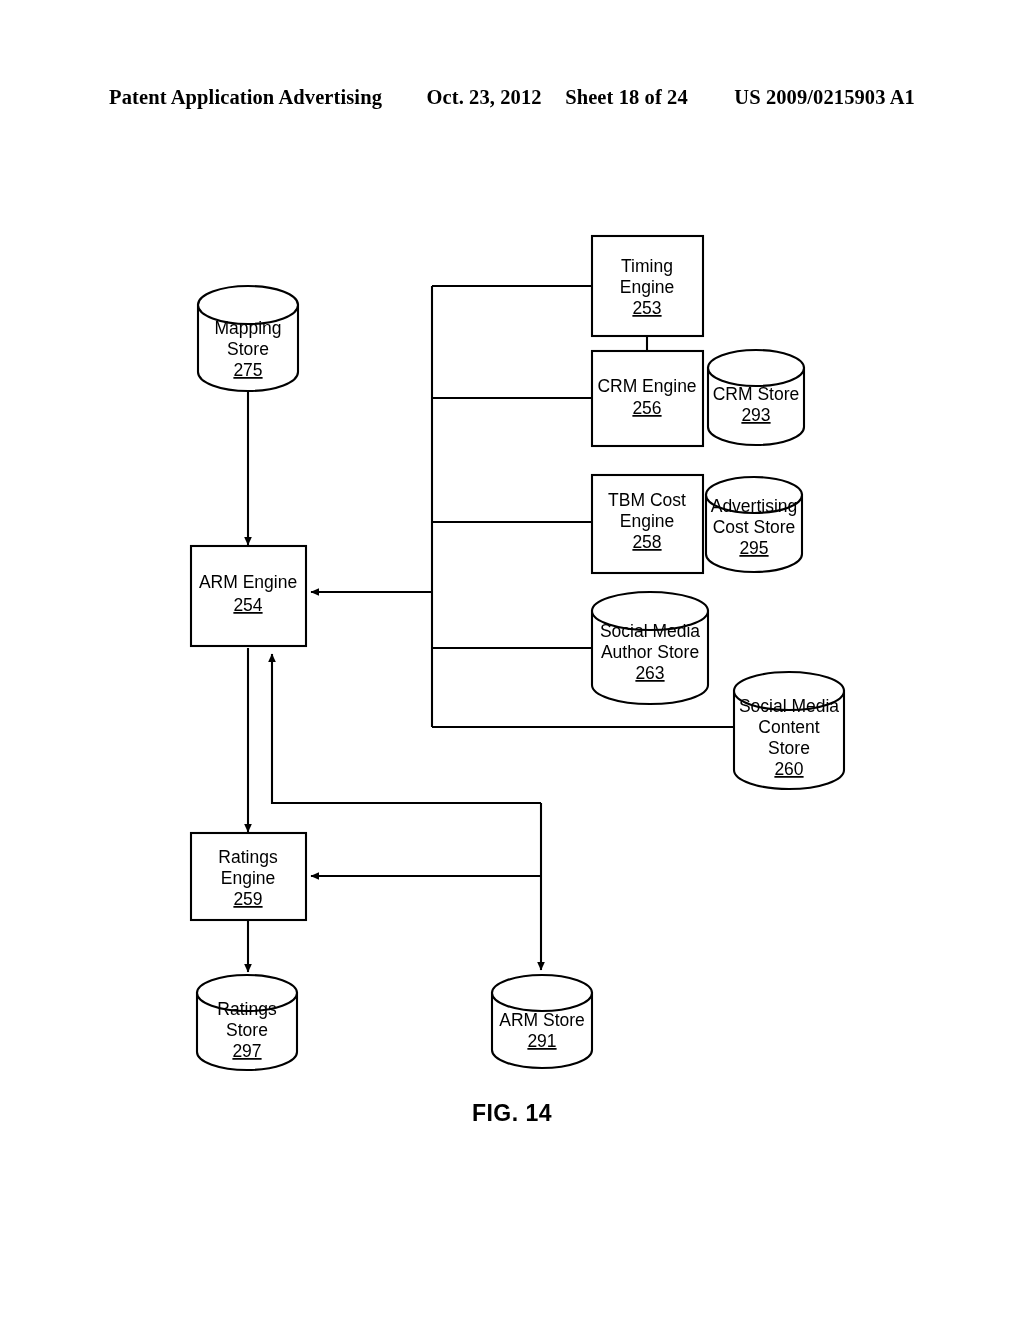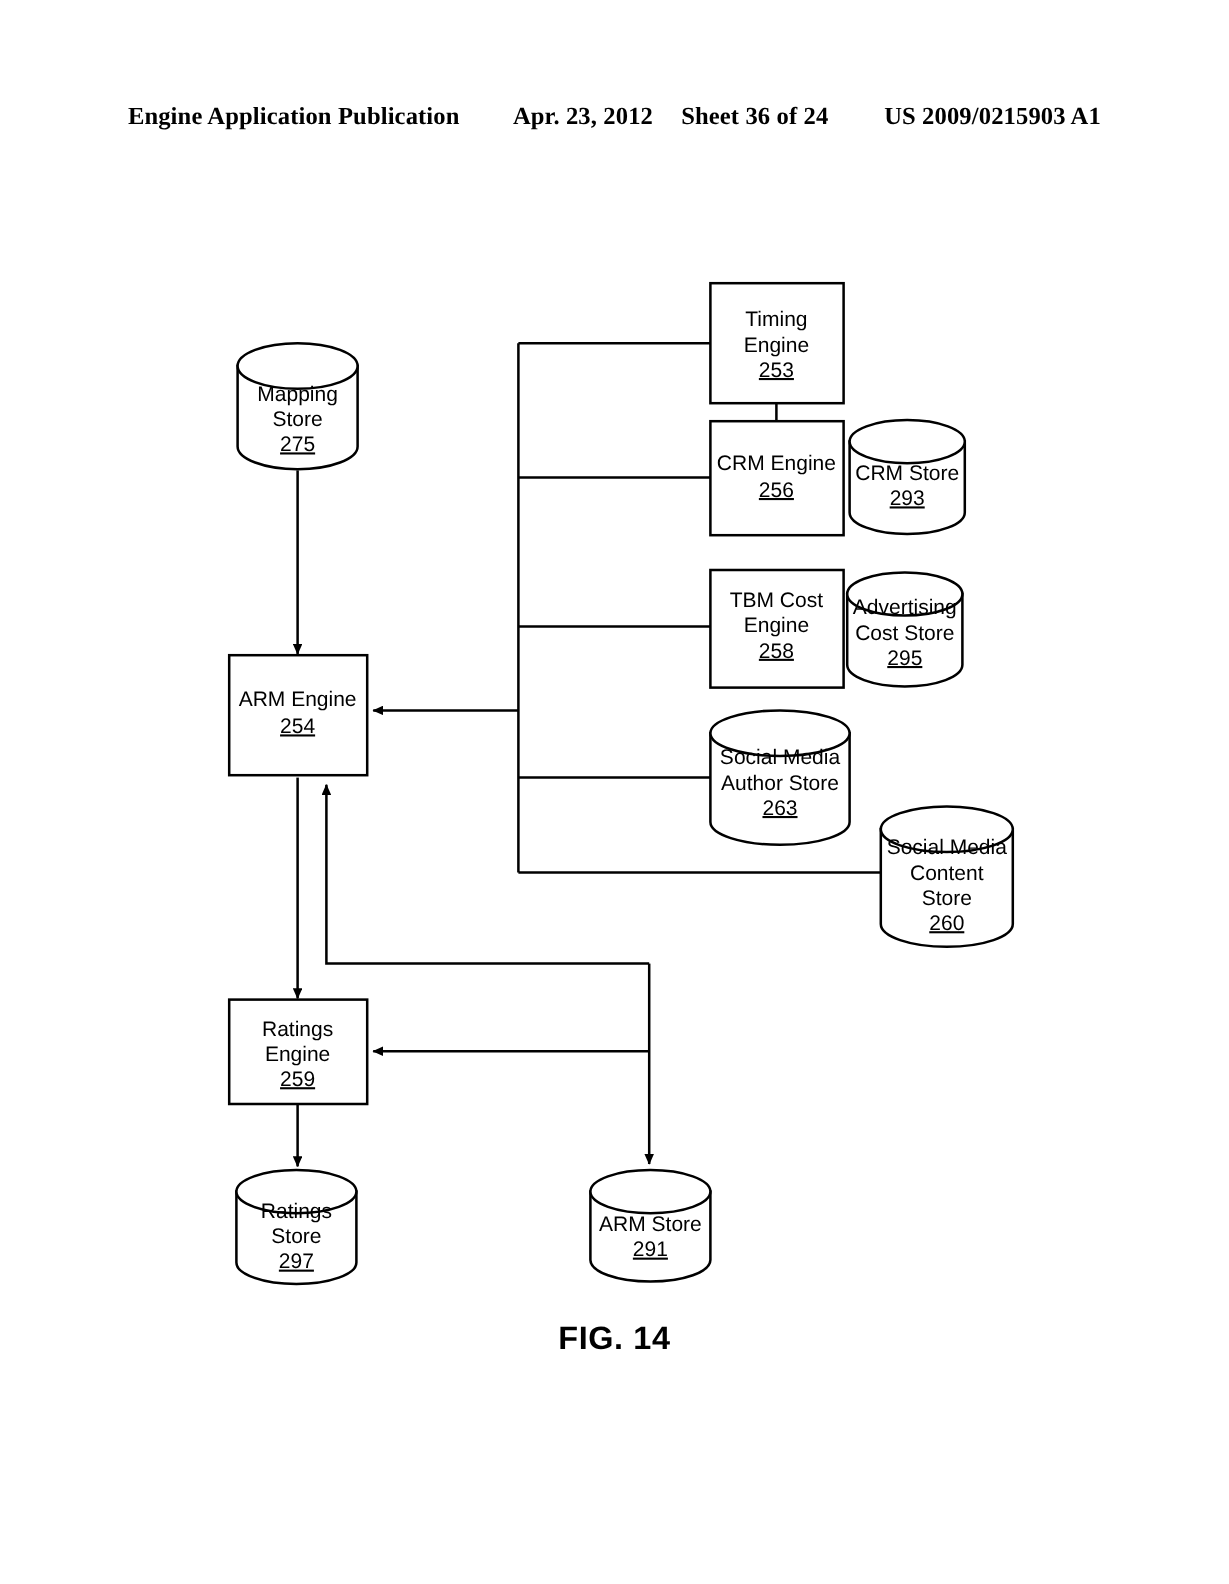--- a/index.html
+++ b/index.html
@@ -77,33 +77,33 @@
 
   
   .figure-caption {
     position: absolute;
     top: 1100px;
     left: 0;
     width: 1024px;
     text-align: center;
     font-family: "Liberation Sans", sans-serif;
     font-weight: bold;
-    font-size: 27px;
+    font-size: 23px;
     letter-spacing: 0.5px;
   }
 </style>
 </head>
 <body>
 
 <div class="page-header">
-  <span>Engine Application Publication</span>
+  <span>Patent Application Advertising</span>
   <span class="hdr-gap-a"></span>
-  <span>Apr. 23, 2012</span>
+  <span>Oct. 23, 2012</span>
   <span class="hdr-gap-b"></span>
-  <span>Sheet 36 of 24</span>
+  <span>Sheet 18 of 24</span>
   <span class="hdr-gap-c"></span>
   <span>US 2009/0215903 A1</span>
 </div>
 
 <div class="figure-canvas">
 <svg width="1024" height="1320" viewBox="0 0 1024 1320" xmlns="http://www.w3.org/2000/svg">
 
   <defs>
     <marker id="arrowhead" markerWidth="9" markerHeight="8" refX="8.4" refY="4" orient="auto" markerUnits="userSpaceOnUse">
       <path d="M0,0 L9,4 L0,8 Z" fill="#000000"></path>

